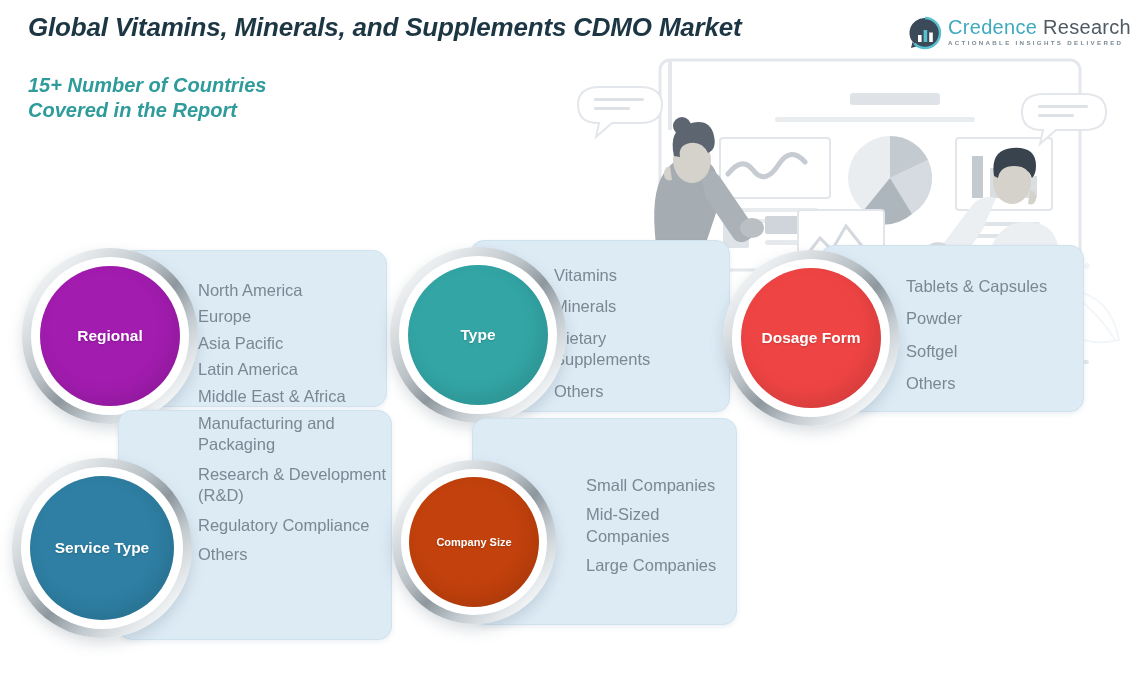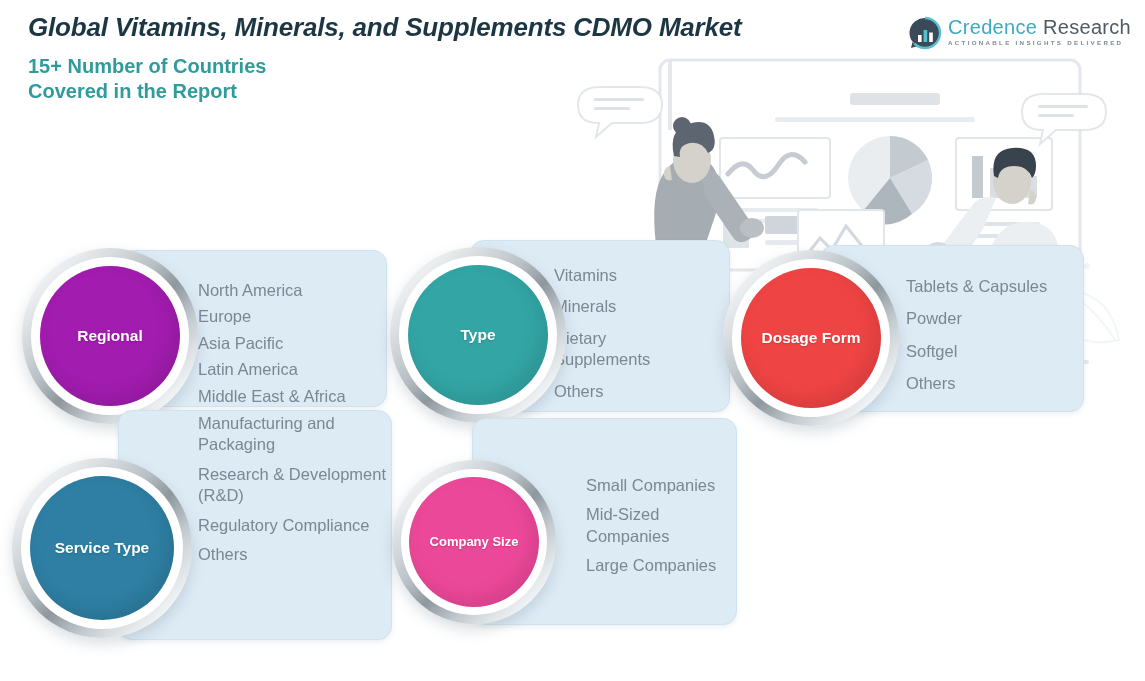--- a/index.html
+++ b/index.html
@@ -19,22 +19,22 @@
   }
 
   
   .title{
     position:absolute;left:28px;top:12px;
     font-size:26px;font-weight:bold;font-style:italic;
     color:#1d3644;letter-spacing:-0.2px;
     white-space:nowrap;
   }
   .subtitle{
-    position:absolute;left:28px;top:54px;
-    font-size:20px;font-weight:bold;
+    position:absolute;left:28px;top:73px;
+    font-size:20px;font-weight:bold;font-style:italic;
     color:#2f9b9b;line-height:1.26;
   }
   .subtitle span{display:block;}
 
   
   .logo{
     position:absolute;right:14px;top:16px;
     display:flex;align-items:center;gap:8px;
   }
   .logo-mark{
@@ -283,18 +283,18 @@
   </div>
 
   <div class="node">
     <div class="panel" style="left:472px;top:418px;width:263px;height:205px;"></div>
     <div class="panel-list" style="left:586px;top:475px;width:182px;">
       <div class="li" style="margin-bottom:8px;">Small Companies</div>
       <div class="li" style="margin-bottom:8px;width:110px;">Mid-Sized Companies</div>
       <div class="li">Large Companies</div>
     </div>
     <div class="halo" style="left:392px;top:460px;width:164px;height:164px;"></div>
-    <div class="circle" style="left:409px;top:477px;width:130px;height:130px;background:#ec4899;font-size:13px;">
+    <div class="circle" style="left:409px;top:477px;width:130px;height:130px;background:#c2410c;font-size:11px;">
       <span class="lbl">Company Size</span>
     </div>
   </div>
 
 </div>
 
 </body></html>

